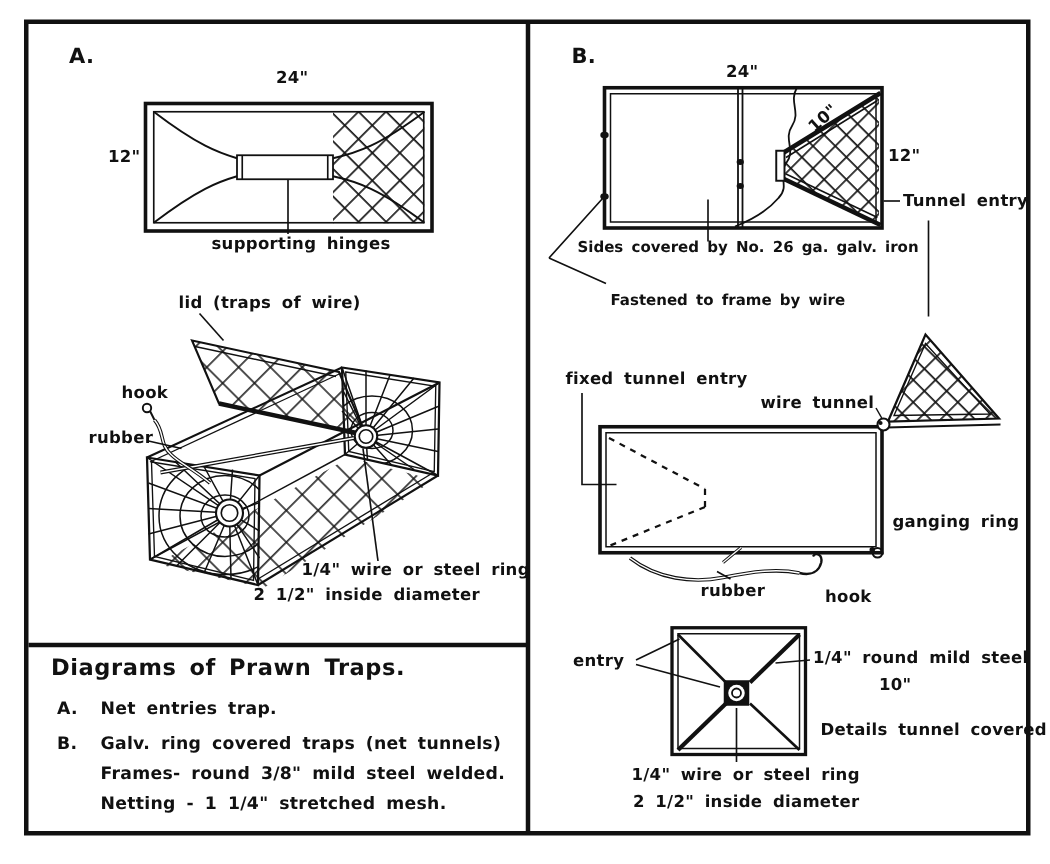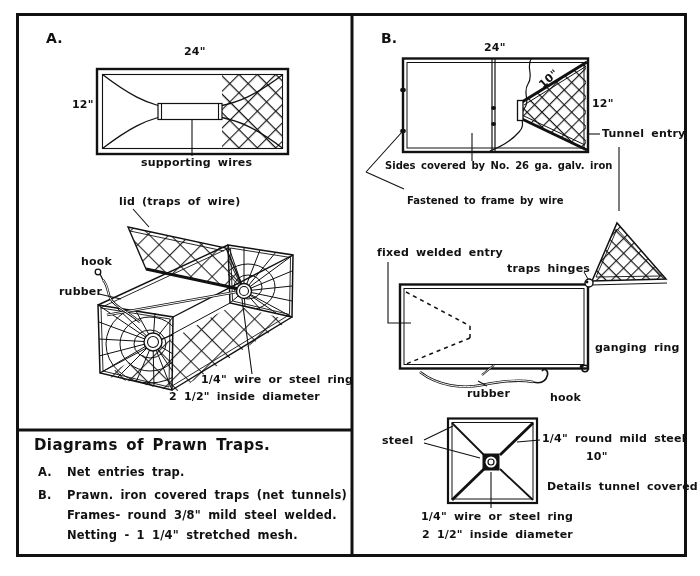--- a/index.html
+++ b/index.html
@@ -184,47 +184,47 @@
       <circle cx="491" cy="462" r="3" stroke-width="1.2"></circle>
       <path d="M424 440L453 426M424 443L480 458" stroke-width="1.1"></path>
       <path d="M540 440L517 442" stroke-width="1.1"></path>
       <path d="M491 472V508" stroke-width="1.1"></path>
     </g>
   </svg>
 
   <div class="lbl t14" style="left:46px;top:31px">A.</div>
   <div class="lbl" style="left:184px;top:46px">24"</div>
   <div class="lbl" style="left:72px;top:99px">12"</div>
-  <div class="lbl" style="left:141px;top:157px">supporting wires</div>
+  <div class="lbl" style="left:141px;top:157px">supporting hinges</div>
   <div class="lbl" style="left:119px;top:196px">lid (traps of wire)</div>
   <div class="lbl" style="left:81px;top:256px">hook</div>
   <div class="lbl" style="left:59px;top:286px">rubber</div>
   <div class="lbl" style="left:201px;top:374px">1/4" wire or steel ring</div>
   <div class="lbl" style="left:169px;top:391px">2 1/2" inside diameter</div>
 
   <div class="lbl t15" style="left:34px;top:438px">Diagrams of Prawn Traps.</div>
   <div class="lbl leg" style="left:38px;top:467px">A.</div>
   <div class="lbl leg" style="left:67px;top:467px">Net entries trap.</div>
   <div class="lbl leg" style="left:38px;top:490px">B.</div>
-  <div class="lbl leg" style="left:67px;top:490px">Prawn. iron covered traps (net tunnels)</div>
+  <div class="lbl leg" style="left:67px;top:490px">Galv. ring covered traps (net tunnels)</div>
   <div class="lbl leg" style="left:67px;top:510px">Frames- round 3/8" mild steel welded.</div>
   <div class="lbl leg" style="left:67px;top:530px">Netting - 1 1/4" stretched mesh.</div>
 
   <div class="lbl t14" style="left:381px;top:31px">B.</div>
   <div class="lbl" style="left:484px;top:42px">24"</div>
   <div class="lbl rot" style="left:537px;top:82px">10"</div>
   <div class="lbl" style="left:592px;top:98px">12"</div>
   <div class="lbl" style="left:602px;top:128px">Tunnel entry</div>
   <div class="lbl note" style="left:385px;top:161px">Sides covered by No. 26 ga. galv. iron</div>
   <div class="lbl note" style="left:407px;top:196px">Fastened to frame by wire</div>
-  <div class="lbl" style="left:377px;top:247px">fixed welded entry</div>
-  <div class="lbl" style="left:507px;top:263px">traps hinges</div>
+  <div class="lbl" style="left:377px;top:247px">fixed tunnel entry</div>
+  <div class="lbl" style="left:507px;top:263px">wire tunnel</div>
   <div class="lbl" style="left:595px;top:342px">ganging ring</div>
   <div class="lbl" style="left:467px;top:388px">rubber</div>
   <div class="lbl" style="left:550px;top:392px">hook</div>
-  <div class="lbl" style="left:382px;top:435px">steel</div>
+  <div class="lbl" style="left:382px;top:435px">entry</div>
   <div class="lbl" style="left:542px;top:433px">1/4" round mild steel</div>
   <div class="lbl" style="left:586px;top:451px">10"</div>
   <div class="lbl" style="left:547px;top:481px">Details tunnel covered</div>
   <div class="lbl" style="left:421px;top:511px">1/4" wire or steel ring</div>
   <div class="lbl" style="left:422px;top:529px">2 1/2" inside diameter</div>
 
 </div>
 
 </body></html>

